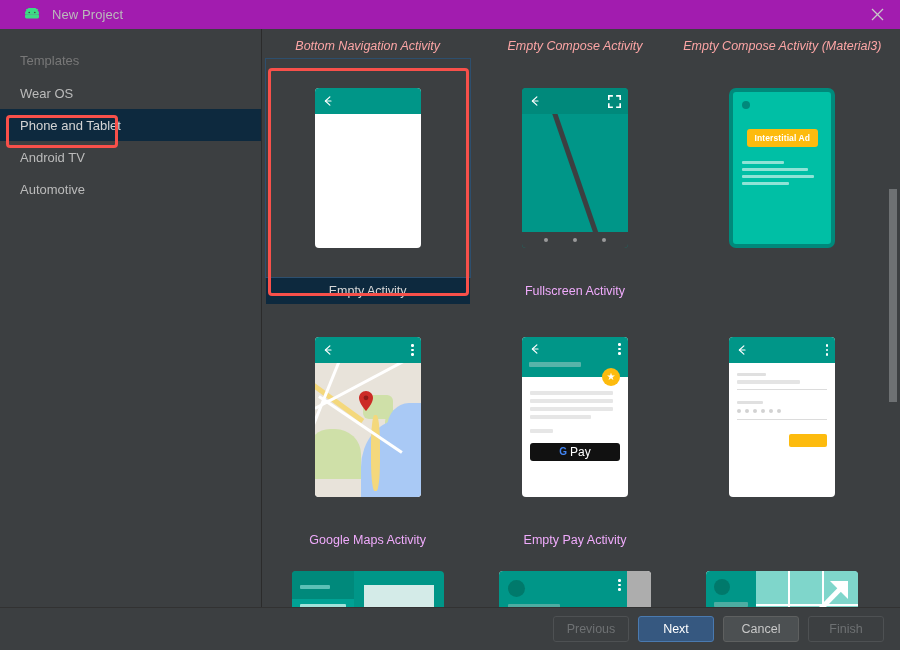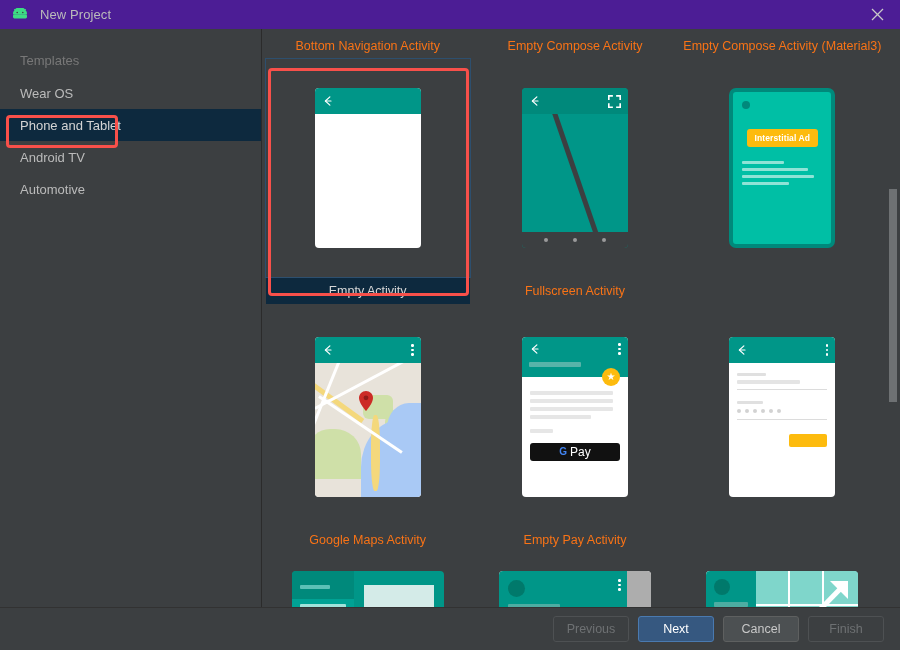--- a/index.html
+++ b/index.html
@@ -12,23 +12,23 @@
   .window {
     position: relative;
     width: 900px; height: 650px;
     background: #3c3f41;
     display: flex; flex-direction: column;
   }
 
   
   .titlebar {
     height: 29px; flex: 0 0 29px;
-    background: #4c1d95;
+    background: #a21caf;
     display: flex; align-items: center;
-    padding-left: 10px;
+    padding-left: 22px;
     position: relative;
   }
   .android-icon { width: 20px; height: 14px; position: relative; flex: 0 0 20px; }
   .titlebar-title {
     margin-left: 10px;
     font-size: 13px; color: #bbbbbb;
     letter-spacing: .1px;
   }
   .close-btn {
     position: absolute; right: 0; top: 0;
@@ -83,34 +83,35 @@
     grid-template-columns: repeat(3, 1fr);
     column-gap: 0px; row-gap: 0px;
     padding: 0 2px;
   }
   .cell {
     position: relative;
     display: flex; flex-direction: column; align-items: center;
     padding-top: 4px;
   }
   .cell-title {
-    font-size: 12.5px; color: #f97316;
+    font-size: 12.5px; color: #fca5a5;
     height: 26px; display: flex; align-items: center; justify-content: center;
     text-align: left;
+    font-style: italic;
   }
   .thumb-box {
     width: 204px; height: 218px;
     display: flex; align-items: center; justify-content: center;
     position: relative;
   }
   .thumb-box.selected-border { outline: 1px solid #2d4f6e; }
   .cell-label {
     width: 204px; height: 27px;
     display: flex; align-items: center; justify-content: center;
-    font-size: 12.5px; color: #f97316;
+    font-size: 12.5px; color: #f0abfc;
   }
   .cell-label.selected { background: #0d293e; color: #d8d8d8; }
 
   .annot-card { left: 2px; top: 9px; width: 201px; height: 228px; }
 
   
   .phone {
     width: 106px; height: 160px;
     background: #ffffff; border-radius: 4px;
     overflow: hidden; position: relative;

